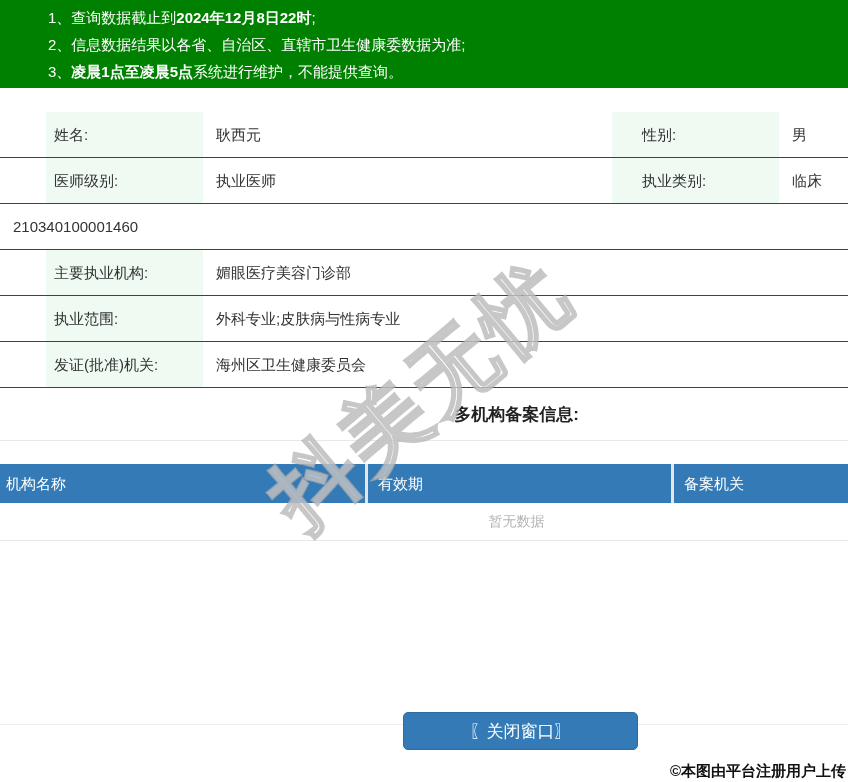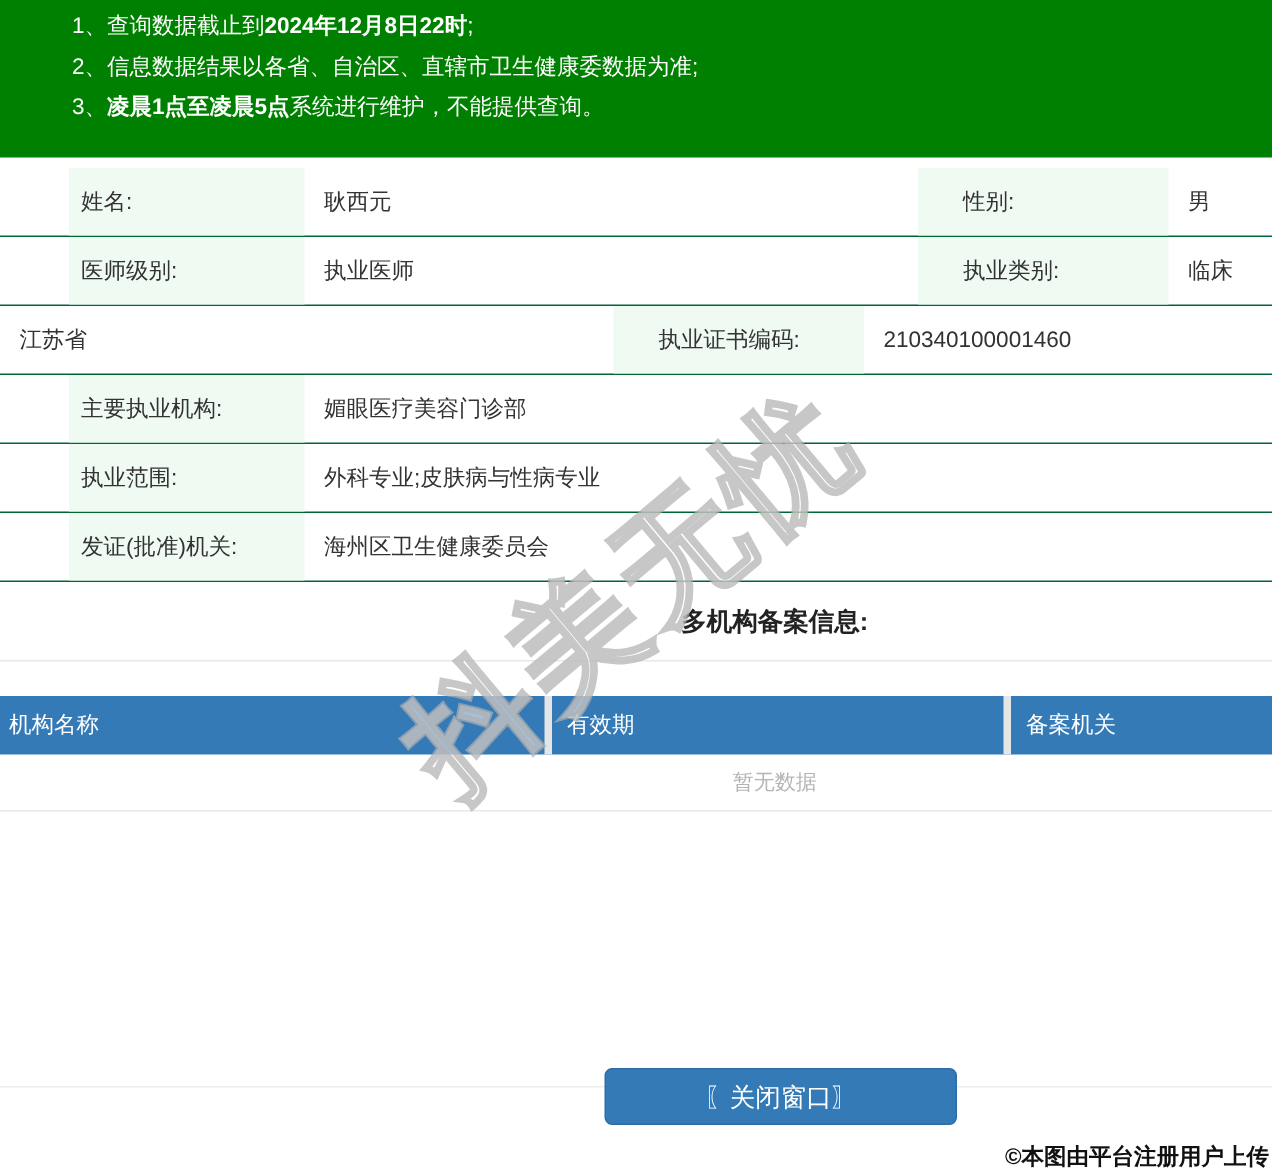--- a/index.html
+++ b/index.html
@@ -5,21 +5,21 @@
   html,body{margin:0;padding:0;}
   body{
     width:848px;height:782px;overflow:hidden;background:#fff;
     font-family:"Liberation Sans","DejaVu Sans",sans-serif;
     color:#333;position:relative;
   }
   .page{position:absolute;left:0;top:0;width:848px;height:782px;overflow:hidden;}
 
   
   .notice{
-    position:absolute;left:0;top:0;width:848px;height:105px;
+    position:absolute;left:0;top:0;width:848px;height:88px;
     background:#008000;color:#fff;box-sizing:border-box;
     padding:4px 0 0 48px;font-size:15px;
   }
   .notice-line{line-height:27px;white-space:nowrap;}
   .notice-line b{font-weight:bold;}
 
   
   .profile{position:absolute;left:0;top:112px;width:1033px;}
   .prow{display:flex;height:45px;line-height:45px;border-bottom:1px solid #006633;font-size:15px;}
   .lbl{width:157px;background:#eefaf2;padding-left:8px;box-sizing:border-box;flex:none;margin-left:46px;}
@@ -31,21 +31,21 @@
   
   .section-title{
     position:absolute;left:0;top:390px;width:1033px;height:50px;line-height:50px;
     text-align:center;font-weight:bold;font-size:17px;color:#222;
   }
   .hr1{position:absolute;left:0;top:440px;width:1033px;height:1px;background:#e8e8e8;}
   .filing-header{
     position:absolute;left:0;top:464px;width:1033px;height:39px;
     display:flex;background:#337ab7;color:#fff;font-size:15px;line-height:39px;
   }
-  .fcol{box-sizing:border-box;border-right:5px solid #e5e5e5;padding-left:10px;flex:none;}
+  .fcol{box-sizing:border-box;border-right:3px solid #e5e5e5;padding-left:10px;flex:none;}
   .fcol0{width:368px;padding-left:6px;}
   .fcol1{width:306px;}
   .fcol2{flex:1;border-right:none;}
   .empty-row{
     position:absolute;left:0;top:503px;width:1033px;height:37px;line-height:37px;
     text-align:center;color:#b5b5b5;font-size:14px;border-bottom:1px solid #e8e8e8;
   }
   .hr2{position:absolute;left:0;top:724px;width:1033px;height:1px;background:#ededed;}
 
   
@@ -91,22 +91,20 @@
         <div class="lbl lbl2">性别:</div>
         <div class="val grow">男</div>
       </div>
       <div class="prow">
         <div class="lbl">医师级别:</div>
         <div class="val val1">执业医师</div>
         <div class="lbl lbl2">执业类别:</div>
         <div class="val grow">临床</div>
       </div>
       <div class="prow">
-        <div class="val val1">江苏省</div>
-        <div class="lbl lbl2">执业证书编码:</div>
         <div class="val grow">210340100001460</div>
       </div>
       <div class="prow">
         <div class="lbl">主要执业机构:</div>
         <div class="val grow">媚眼医疗美容门诊部</div>
       </div>
       <div class="prow">
         <div class="lbl">执业范围:</div>
         <div class="val grow">外科专业;皮肤病与性病专业</div>
       </div>

